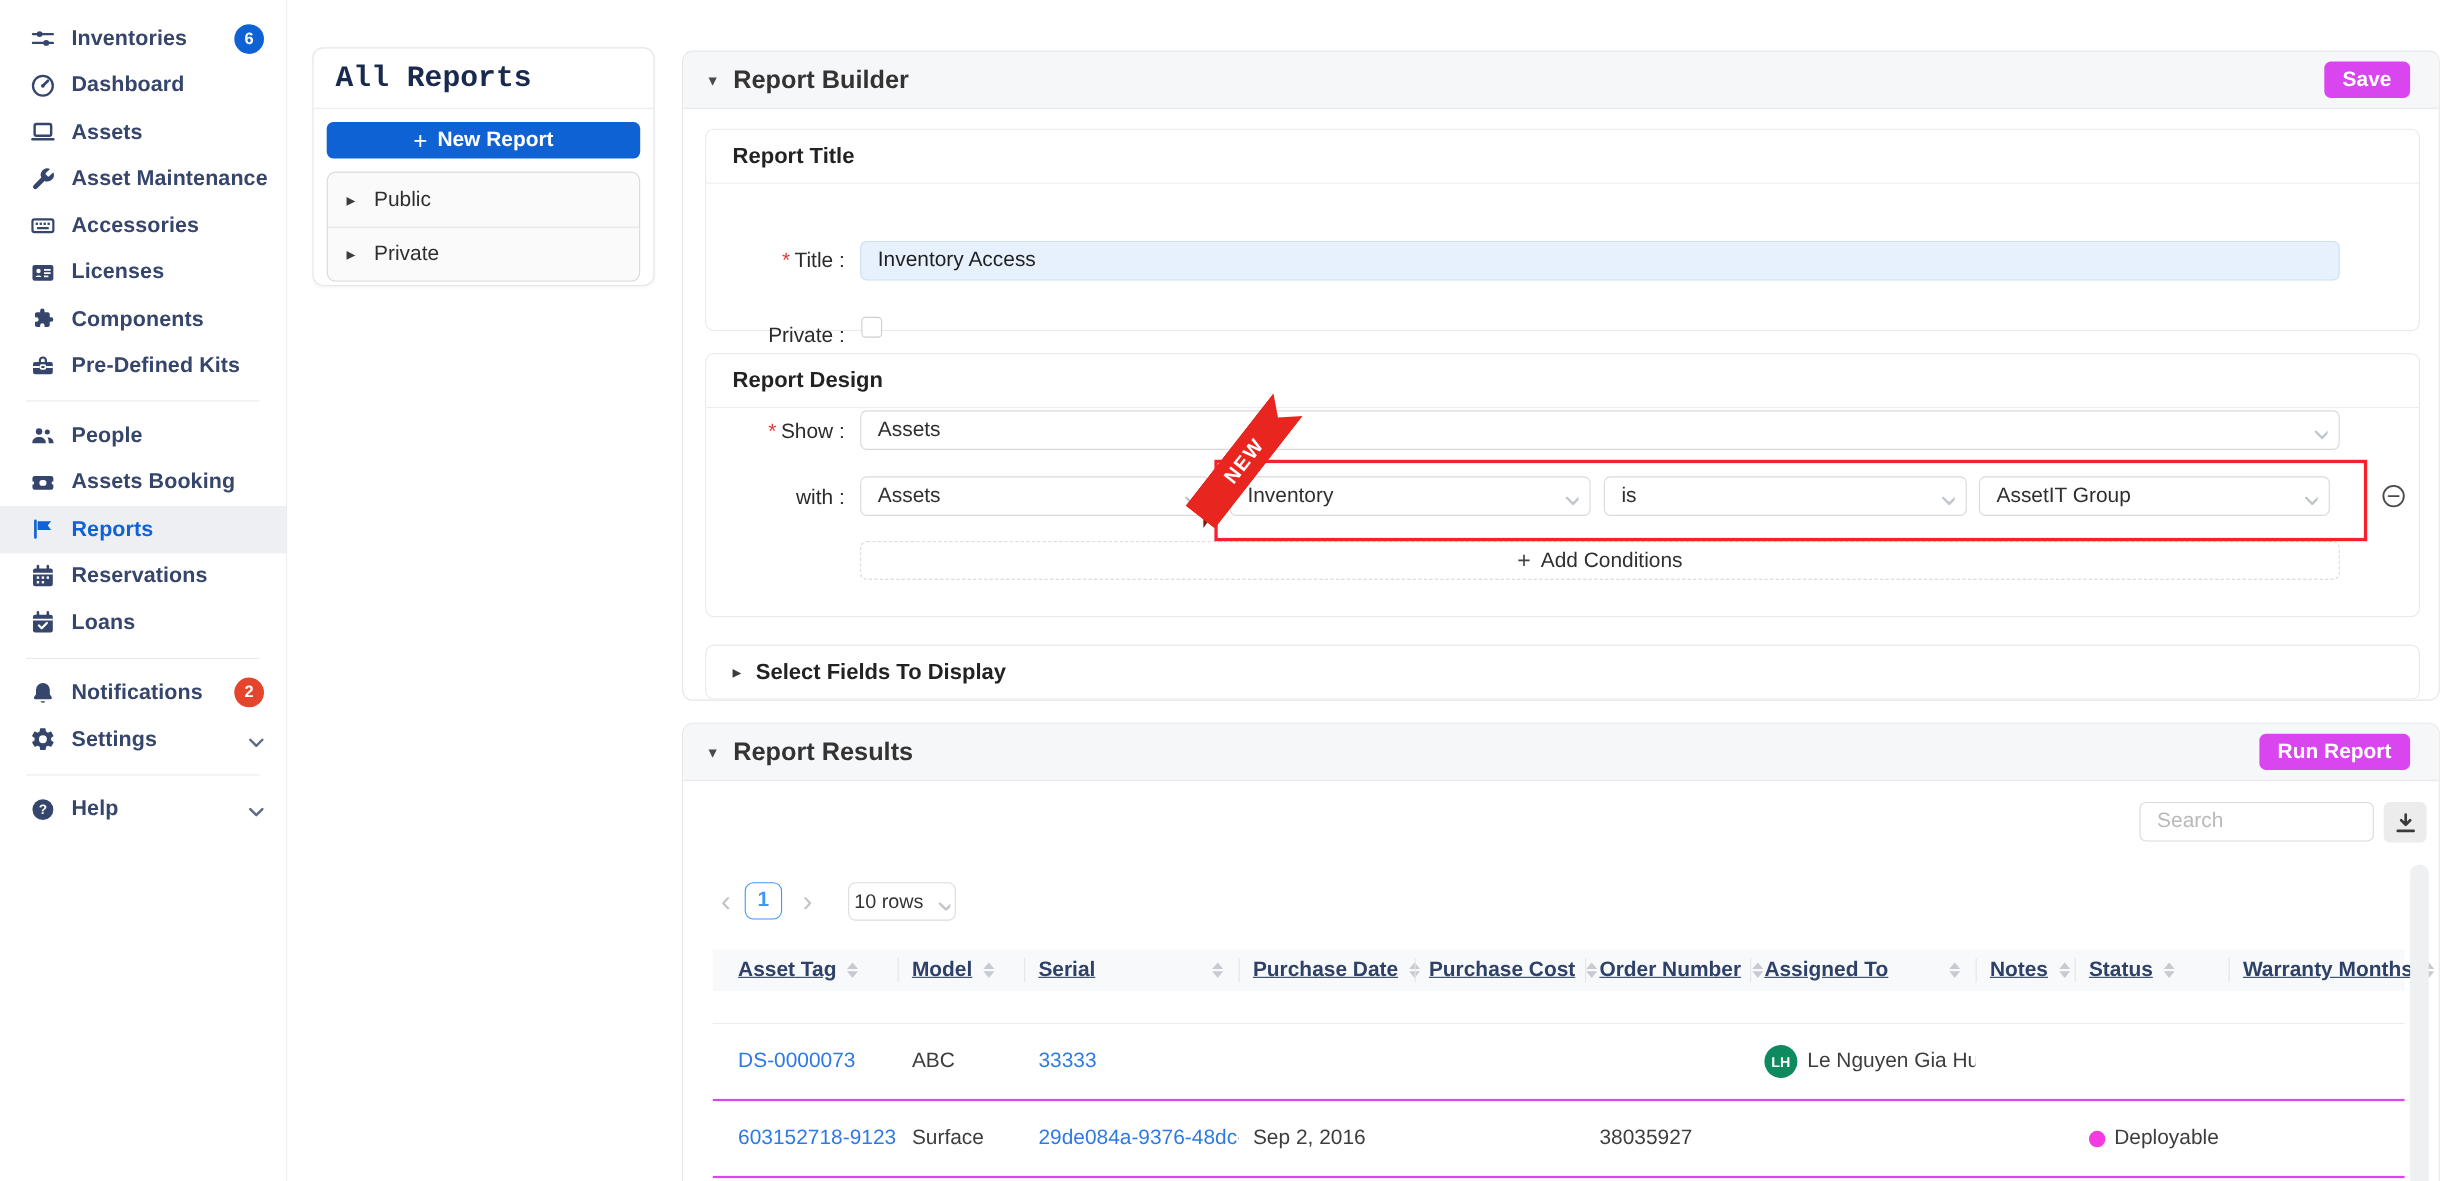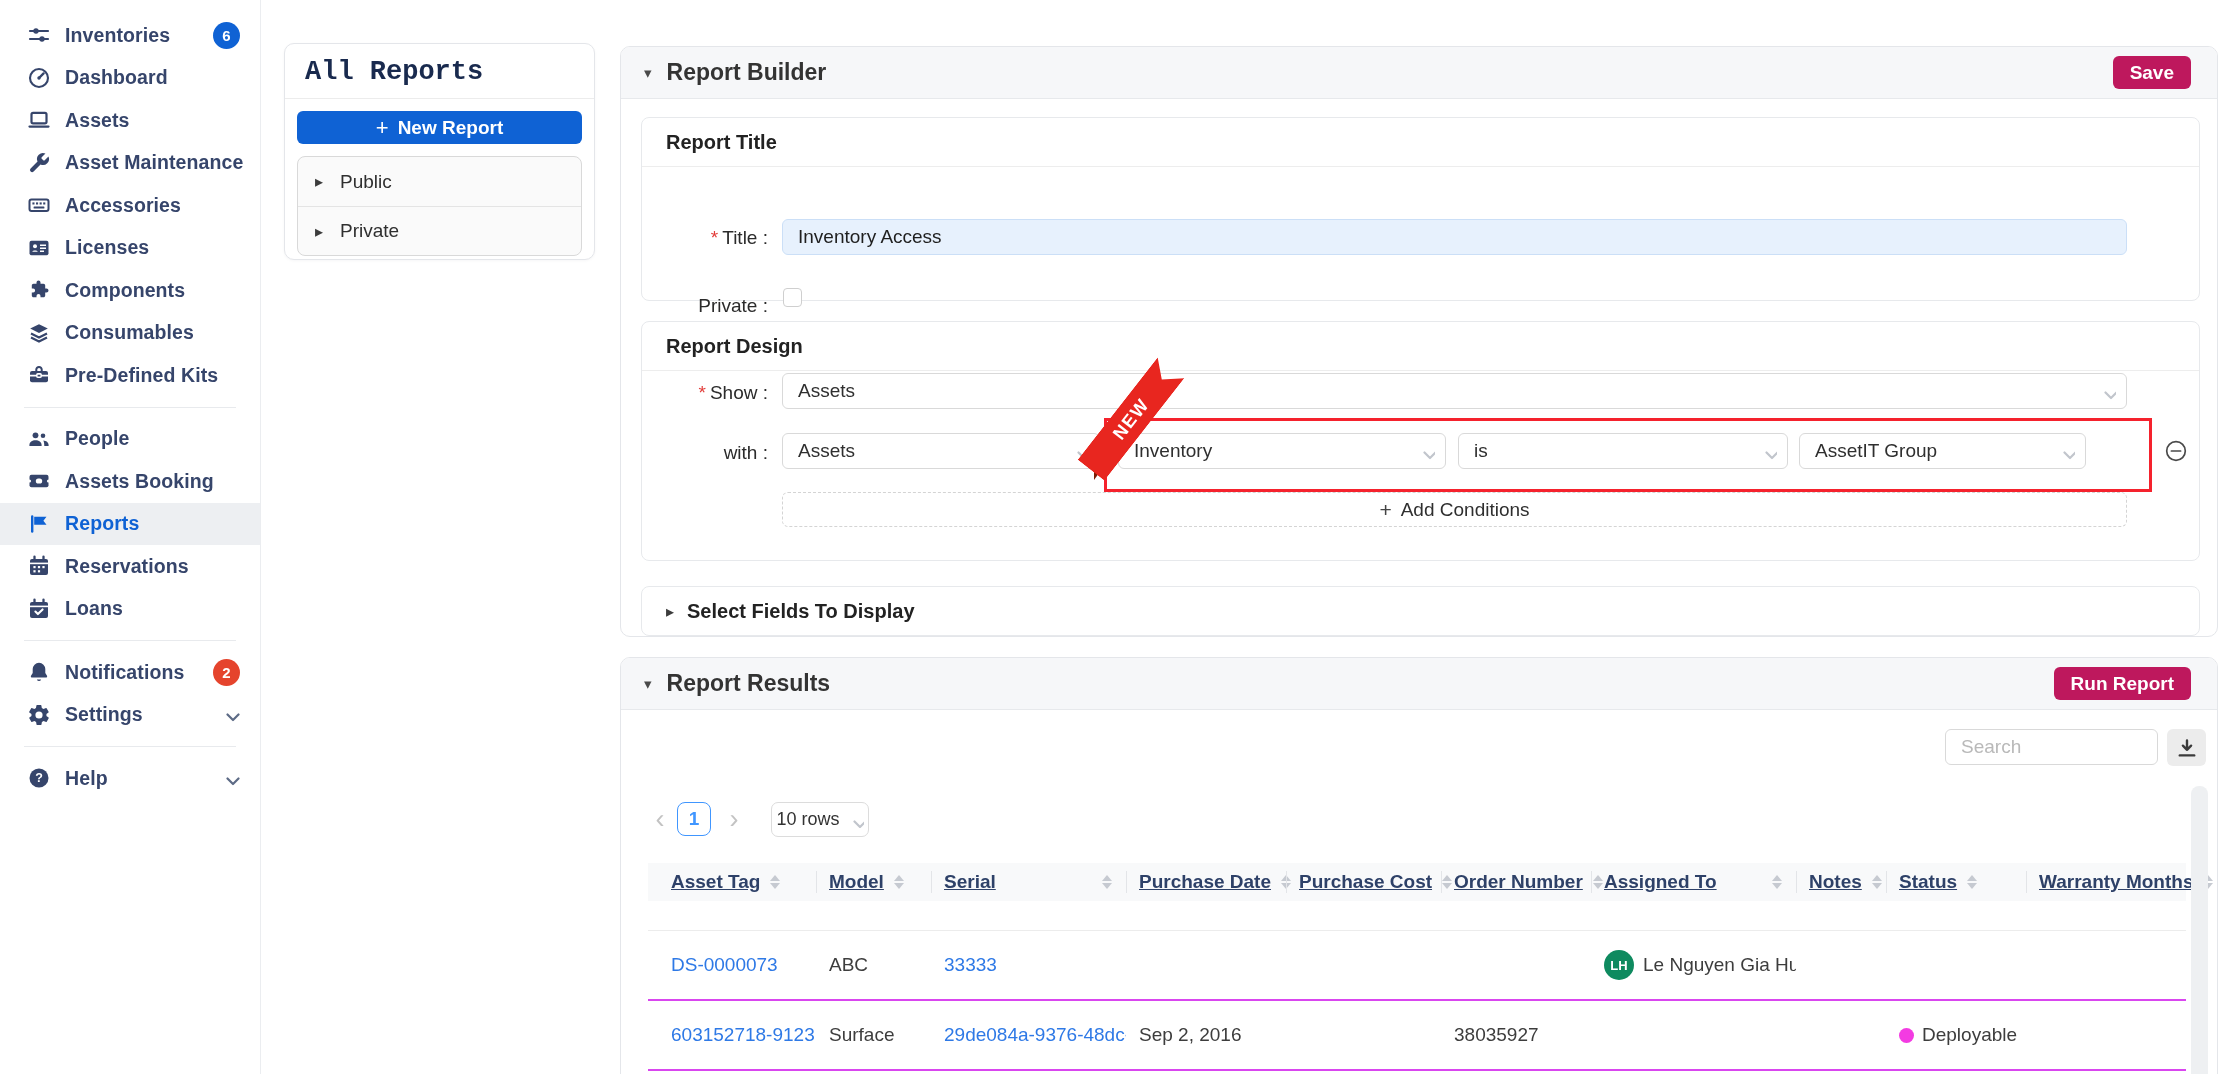--- a/index.html
+++ b/index.html
@@ -37,21 +37,21 @@
   .caret-d { font-size:15px; color:#4a4a4a; }
 
   
   .card { position:absolute; left:620px; width:1598px; background:#fff; border:1px solid #e4e6ea;
           border-radius:10px; overflow:hidden; }
   .card-builder { top:46px; height:591px; }
   .card-results { top:657px; height:600px; }
   .card-head { position:relative; height:52px; background:#f6f7f9; border-bottom:1px solid #e7e9ec;
                display:flex; align-items:center; padding:0 26px 0 23px; }
   .card-title { font-size:23px; font-weight:600; color:#333; margin-left:15px; }
-  .btn-primary { margin-left:auto; background:#be185d; color:#fff; border:none; border-radius:6px;
+  .btn-primary { margin-left:auto; background:#d946ef; color:#fff; border:none; border-radius:6px;
                  font-size:19px; font-weight:600; height:33px; padding:0 17px; font-family:inherit; cursor:pointer; }
 
   .sec { position:absolute; left:20px; width:1559px; border:1px solid #e7e9ec; border-radius:8px; background:#fff; }
   .sec-title { padding:13px 24px 12px; font-size:20px; font-weight:700; color:#222; border-bottom:1px solid #ededed; }
   .sec-1 { top:70px; height:184px; }
   .sec-2 { top:274px; height:240px; }
   .sec-3 { top:539px; height:50px; display:flex; align-items:center; padding:0 24px; gap:13px; cursor:pointer; }
   .sec-3 .sec3-label { font-size:20px; font-weight:700; color:#222; }
 
   .f-label { position:absolute; left:0; width:126px; text-align:right; font-size:19px; color:#2b2b2b; white-space:nowrap; }
@@ -264,26 +264,20 @@
       <span class="nav-label">Licenses</span>
     </div>
     <div class="nav-item">
       <svg class="ic">
           <use href="#i-puzzle"></use>
         </svg>
       <span class="nav-label">Components</span>
     </div>
     <div class="nav-item">
       <svg class="ic">
-          <use href="#i-layers"></use>
-        </svg>
-      <span class="nav-label">Consumables</span>
-    </div>
-    <div class="nav-item">
-      <svg class="ic">
           <use href="#i-toolbox"></use>
         </svg>
       <span class="nav-label">Pre-Defined Kits</span>
     </div>
     <div class="nav-divider"></div>
     <div class="nav-item">
       <svg class="ic">
           <use href="#i-people"></use>
         </svg>
       <span class="nav-label">People</span>
@@ -401,21 +395,21 @@
           <svg class="sel-chev">
               <use href="#i-chevdown"></use>
             </svg>
         </div>
         <div class="select" style="left:816px; top:62px; width:330px;">
           <span>is</span>
           <svg class="sel-chev">
               <use href="#i-chevdown"></use>
             </svg>
         </div>
-        <div class="select" style="left:1157px; top:62px; width:287px;">
+        <div class="select" style="left:1157px; top:62px; width:319px;">
           <span>AssetIT Group</span>
           <svg class="sel-chev">
               <use href="#i-chevdown"></use>
             </svg>
         </div>
         <svg class="minus-btn" style="top:68px;">
             <use href="#i-minus"></use>
           </svg>
         <div class="add-cond" style="top:121px;">
           <span class="plus">+</span>

